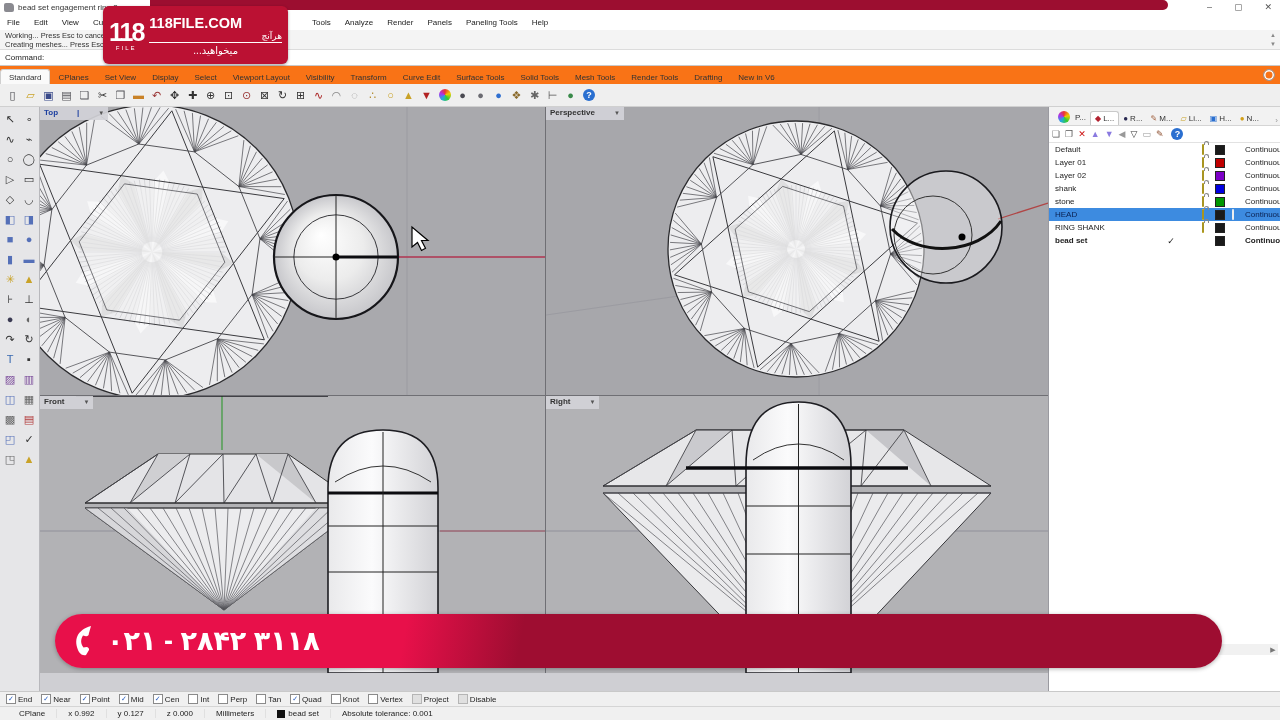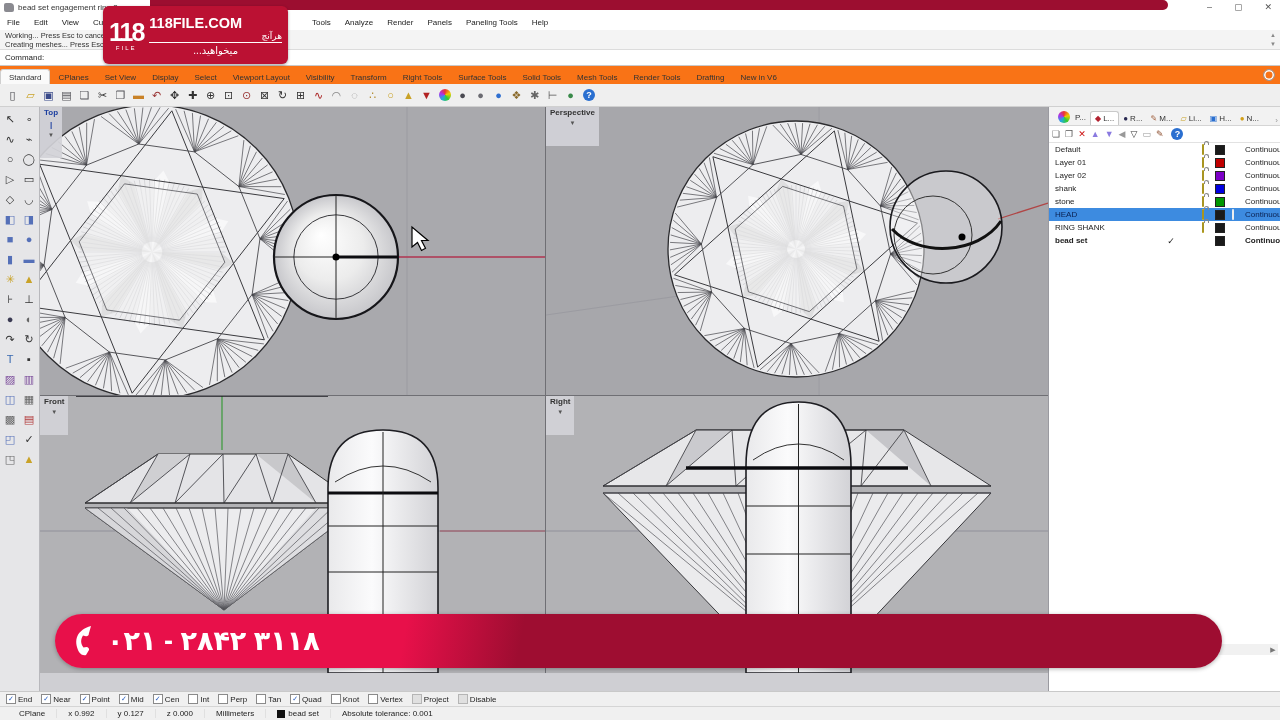--- a/index.html
+++ b/index.html
@@ -38,21 +38,21 @@
   
   .palette{left:0;top:107px;width:40px;height:584px;background:#e6e6e8;border-right:1px solid #b8b8bc;
            display:grid;grid-template-columns:19px 19px;align-content:start;padding:2px 0 0 1px;box-sizing:border-box;}
   .picon{width:18px;height:20px;display:flex;align-items:center;justify-content:center;font-size:11px;color:#3a3a44;}
   
   .viewports{left:40px;top:107px;width:1008px;height:566px;background:#6f6f74;
              display:grid;grid-template-columns:505px 502px;grid-template-rows:288px 277px;gap:1px;}
   .vp{position:relative;overflow:hidden;}
   .vp svg{position:absolute;left:0;top:0;}
   .vplabel{position:absolute;left:0;top:0;z-index:5;background:rgba(210,210,216,.92);color:#333;
-           font-size:8px;font-weight:bold;padding:1px 4px 20px 4px;display:flex;gap:3px;align-items:center;flex-direction:column;}
+           font-size:8px;font-weight:bold;padding:1px 4px 3px 4px;display:flex;gap:19px;align-items:center;}
   .vplabel.active{color:#1d3fa0;}
   .vplabel .dd{font-size:6px;color:#555;}
   .belowvp{left:40px;top:673px;width:1008px;height:18px;background:#cfcfd3;}
   
   .rpanel{left:1048px;top:107px;width:232px;height:584px;background:#fff;border-left:1px solid #9a9aa0;
           font-size:8px;color:#222;}
   .ptabs{display:flex;align-items:flex-end;height:18px;background:#f2f2f2;border-bottom:1px solid #d5d5d5;padding-left:2px;}
   .ptab{display:flex;align-items:center;gap:2px;padding:2px 4px;border-radius:3px 3px 0 0;color:#333;}
   .ptab.active{background:#fff;border:1px solid #c9c9c9;border-bottom:none;}
   .ptab .pt-ic{font-size:8px;}
@@ -152,21 +152,21 @@
 
   <div class="abs tabsrow" id="tabsrow">
       <span class="tab active">Standard</span>
       <span class="tab">CPlanes</span>
       <span class="tab">Set View</span>
       <span class="tab">Display</span>
       <span class="tab">Select</span>
       <span class="tab">Viewport Layout</span>
       <span class="tab">Visibility</span>
       <span class="tab">Transform</span>
-      <span class="tab">Right Tools</span>
+      <span class="tab">Curve Edit</span>
       <span class="tab">Surface Tools</span>
       <span class="tab">Solid Tools</span>
       <span class="tab">Mesh Tools</span>
       <span class="tab">Render Tools</span>
       <span class="tab">Drafting</span>
       <span class="tab">New in V6</span>
     </div>
   <div class="abs gearbtn"></div>
 
   <div class="abs toolbar" id="toolbar">

